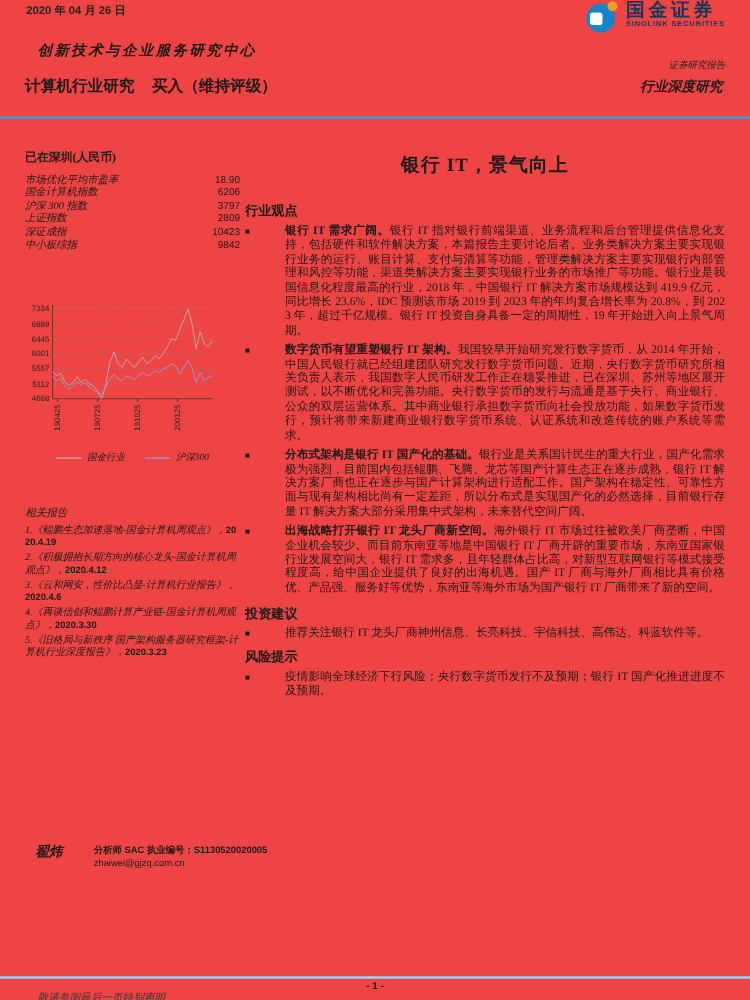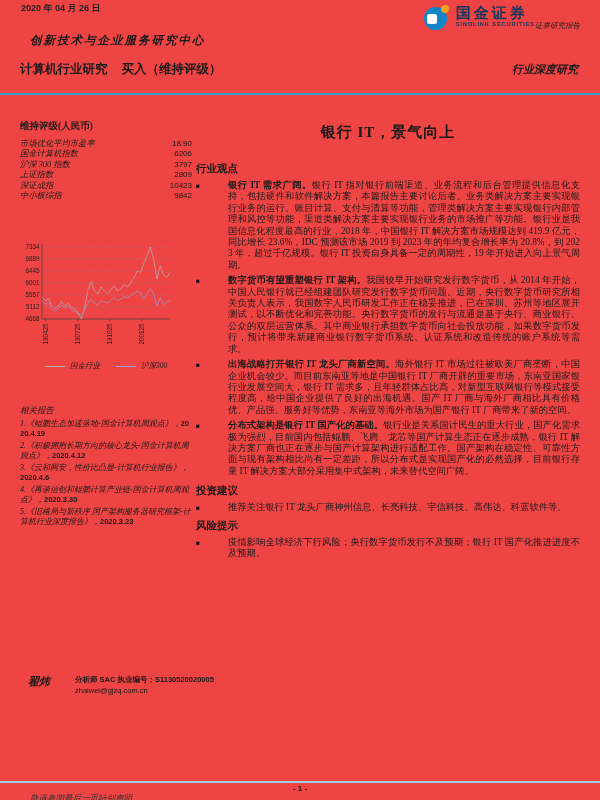--- a/index.html
+++ b/index.html
@@ -2,21 +2,21 @@
 <html><head>
 <meta charset="utf-8">
 <style>
   html,body{margin:0;padding:0;background:#fff;}
   .page{position:relative;width:600px;height:800px;background:#ef4444;overflow:hidden;
         font-family:"Liberation Serif",serif;color:#1a1a1a;}
 
   
   .date{position:absolute;left:21px;top:2px;font-family:"Liberation Sans",sans-serif;
         font-weight:bold;font-size:9px;color:#222;}
-  .logo{position:absolute;right:20px;top:1px;display:flex;flex-direction:row;align-items:flex-end;}
+  .logo{position:absolute;right:20px;top:1px;display:flex;flex-direction:column;align-items:flex-end;}
   .logo-row{display:flex;align-items:flex-start;gap:5px;}
   .logo-mark{position:relative;width:27px;height:26px;}
   .logo-ball{position:absolute;left:0;top:2px;width:23px;height:23px;border-radius:50%;background:#1286c9;}
   .logo-ball::after{content:"";position:absolute;left:3px;top:7px;width:10px;height:10px;
         background:#fff;border-radius:2.5px;}
   .logo-dot{position:absolute;left:17px;top:0;width:8px;height:8px;border-radius:50%;background:#f0a21c;}
   .logo-text{display:flex;flex-direction:column;}
   .logo-cn{font-family:"Liberation Sans",sans-serif;font-weight:bold;font-size:15px;
         color:#14365c;letter-spacing:3px;line-height:16px;}
   .logo-en{font-family:"Liberation Sans",sans-serif;font-weight:bold;font-size:5.8px;
@@ -101,21 +101,21 @@
 
   <div class="header-row">
     <div class="header-left">
       <span>计算机行业研究</span><span class="header-rating">买入（维持评级）</span>
     </div>
     <div class="header-right">行业深度研究</div>
   </div>
   <div class="top-rule"></div>
 
   <aside class="sidebar">
-    <div class="market-title">维持评级(人民币)</div>
+    <div class="market-title">已在深圳(人民币)</div>
 
     <div class="market-table">
       <div class="market-row">
         <span class="market-label">市场优化平均市盈率</span>
         <span class="market-value">18.90</span>
       </div>
       <div class="market-row">
         <span class="market-label">国金计算机指数</span>
         <span class="market-value">6206</span>
       </div>
@@ -212,27 +212,27 @@
     </div>
     <div class="bullet">
       <span class="sq">■</span>
       <div class="btext">
         <span class="lead">数字货币有望重塑银行 IT 架构。</span><span>我国较早开始研究发行数字货币，从 2014 年开始，中国人民银行就已经组建团队研究发行数字货币问题。近期，央行数字货币研究所相关负责人表示，我国数字人民币研发工作正在稳妥推进，已在深圳、苏州等地区展开测试，以不断优化和完善功能。央行数字货币的发行与流通是基于央行、商业银行、公众的双层运营体系。其中商业银行承担数字货币向社会投放功能，如果数字货币发行，预计将带来新建商业银行数字货币系统、认证系统和改造传统的账户系统等需求。</span>
       </div>
     </div>
     <div class="bullet">
       <span class="sq">■</span>
       <div class="btext">
+        <span class="lead">分布式架构是银行 IT 国产化的基础。</span><span>银行业是关系国计民生的重大行业，国产化需求极为强烈，目前国内包括鲲鹏、飞腾、龙芯等国产计算生态正在逐步成熟，银行 IT 解决方案厂商也正在逐步与国产计算架构进行适配工作。国产架构在稳定性、可靠性方面与现有架构相比尚有一定差距，所以分布式是实现国产化的必然选择，目前银行存量 IT 解决方案大部分采用集中式架构，未来替代空间广阔。</span>
+      </div>
+    </div>
+    <div class="bullet">
+      <span class="sq">■</span>
+      <div class="btext">
         <span class="lead">出海战略打开银行 IT 龙头厂商新空间。</span><span>海外银行 IT 市场过往被欧美厂商垄断，中国企业机会较少。而目前东南亚等地是中国银行 IT 厂商开辟的重要市场，东南亚国家银行业发展空间大，银行 IT 需求多，且年轻群体占比高，对新型互联网银行等模式接受程度高，给中国企业提供了良好的出海机遇。国产 IT 厂商与海外厂商相比具有价格优、产品强、服务好等优势，东南亚等海外市场为国产银行 IT 厂商带来了新的空间。</span>
-      </div>
-    </div>
-    <div class="bullet">
-      <span class="sq">■</span>
-      <div class="btext">
-        <span class="lead">分布式架构是银行 IT 国产化的基础。</span><span>银行业是关系国计民生的重大行业，国产化需求极为强烈，目前国内包括鲲鹏、飞腾、龙芯等国产计算生态正在逐步成熟，银行 IT 解决方案厂商也正在逐步与国产计算架构进行适配工作。国产架构在稳定性、可靠性方面与现有架构相比尚有一定差距，所以分布式是实现国产化的必然选择，目前银行存量 IT 解决方案大部分采用集中式架构，未来替代空间广阔。</span>
       </div>
     </div>
 
     <div class="sec-h advice-h">投资建议</div>
     <div class="bullet">
       <span class="sq">■</span>
       <div class="btext">推荐关注银行 IT 龙头厂商神州信息、长亮科技、宇信科技、高伟达、科蓝软件等。</div>
     </div>
 
     <div class="sec-h risk-h">风险提示</div>

